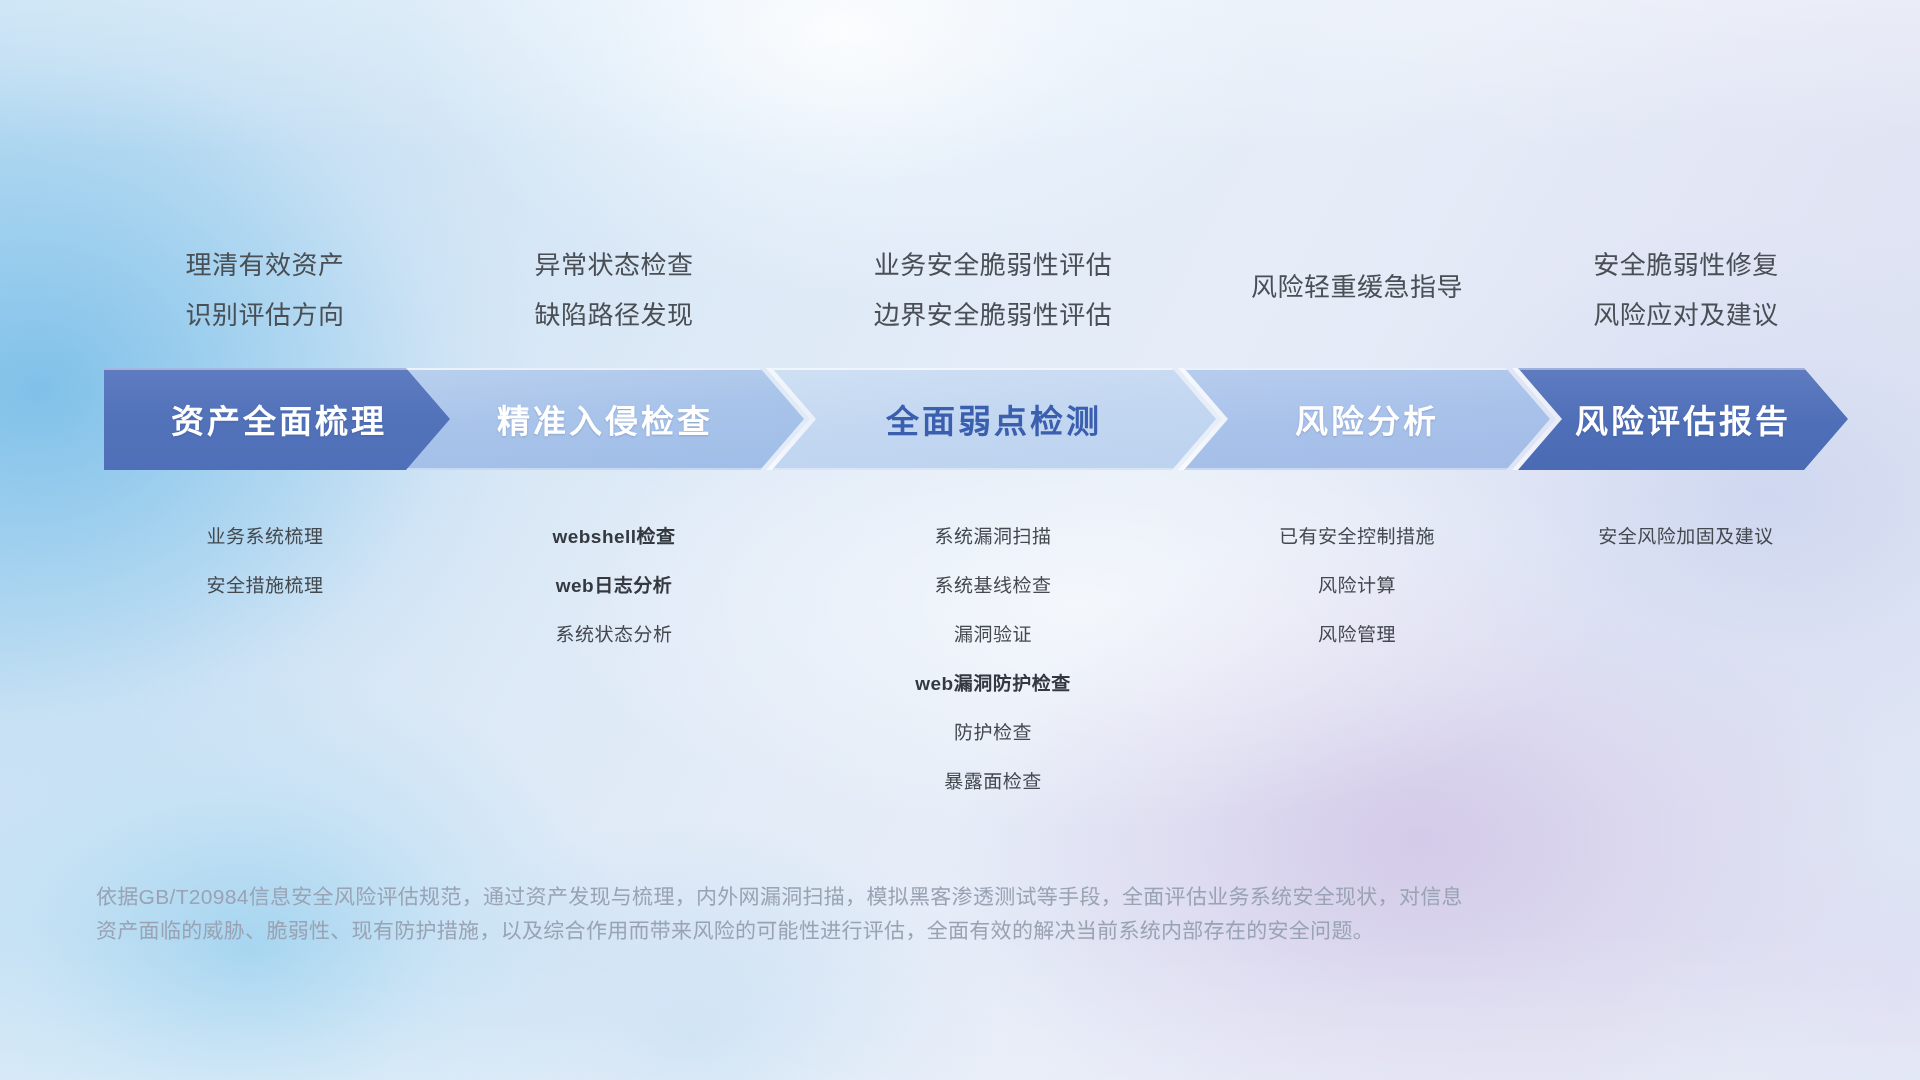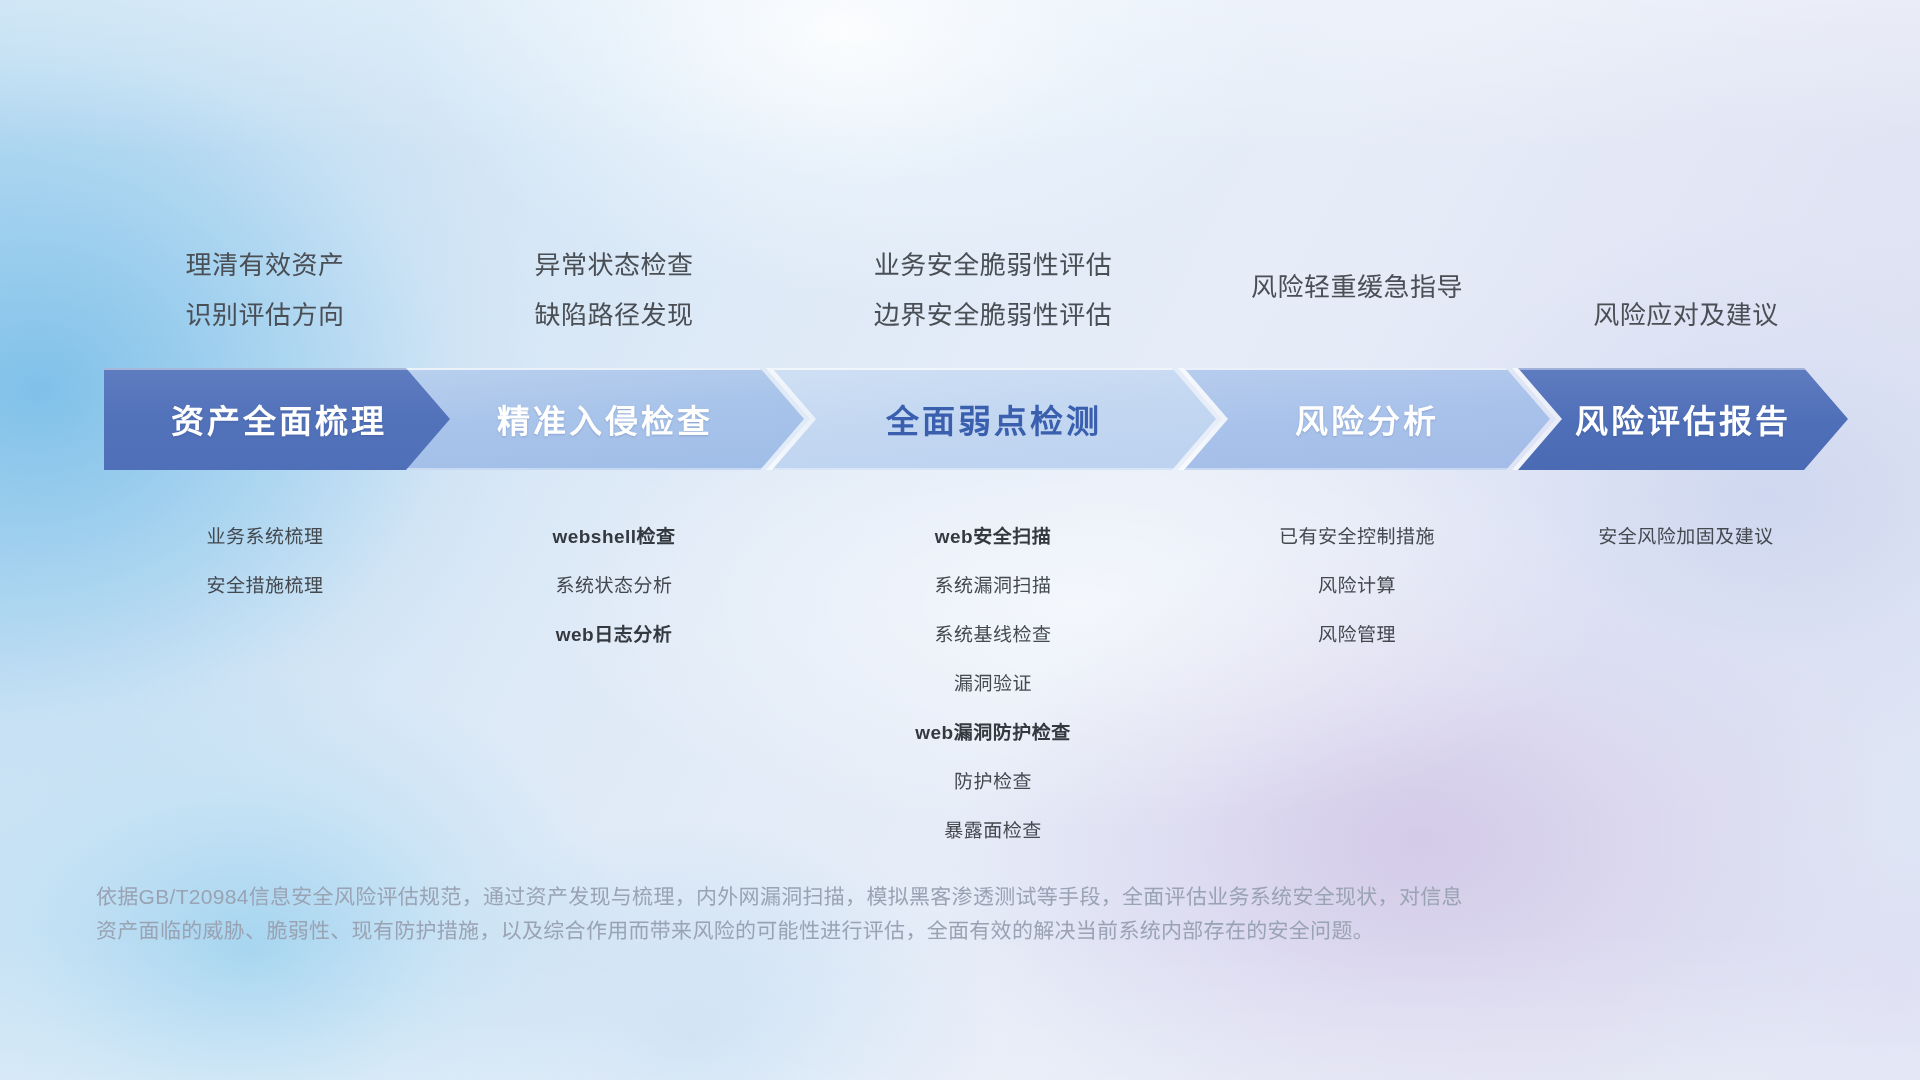--- a/index.html
+++ b/index.html
@@ -271,32 +271,31 @@
       </div>
     </div>
 
     <div class="col col-1">
       <div class="top-block">
         <div class="top-item">异常状态检查</div>
         <div class="top-item">缺陷路径发现</div>
       </div>
       <div class="bot-block">
         <div class="bot-item strong">webshell检查</div>
+        <div class="bot-item strong">web日志分析</div>
         <div class="bot-item">系统状态分析</div>
-        <div class="bot-item strong">web日志分析</div>
       </div>
     </div>
 
     <div class="col col-2">
       <div class="top-block">
         <div class="top-item">业务安全脆弱性评估</div>
         <div class="top-item">边界安全脆弱性评估</div>
       </div>
       <div class="bot-block">
-        <div class="bot-item strong">web安全扫描</div>
         <div class="bot-item">系统漏洞扫描</div>
         <div class="bot-item">系统基线检查</div>
         <div class="bot-item">漏洞验证</div>
         <div class="bot-item strong">web漏洞防护检查</div>
         <div class="bot-item">防护检查</div>
         <div class="bot-item">暴露面检查</div>
       </div>
     </div>
 
     <div class="col col-3">
@@ -305,20 +304,21 @@
       </div>
       <div class="bot-block">
         <div class="bot-item">已有安全控制措施</div>
         <div class="bot-item">风险计算</div>
         <div class="bot-item">风险管理</div>
       </div>
     </div>
 
     <div class="col col-4">
       <div class="top-block">
+        <div class="top-item">安全脆弱性修复</div>
         <div class="top-item">风险应对及建议</div>
       </div>
       <div class="bot-block">
         <div class="bot-item">安全风险加固及建议</div>
       </div>
     </div>
   </div>
 
   <div class="band">
 

